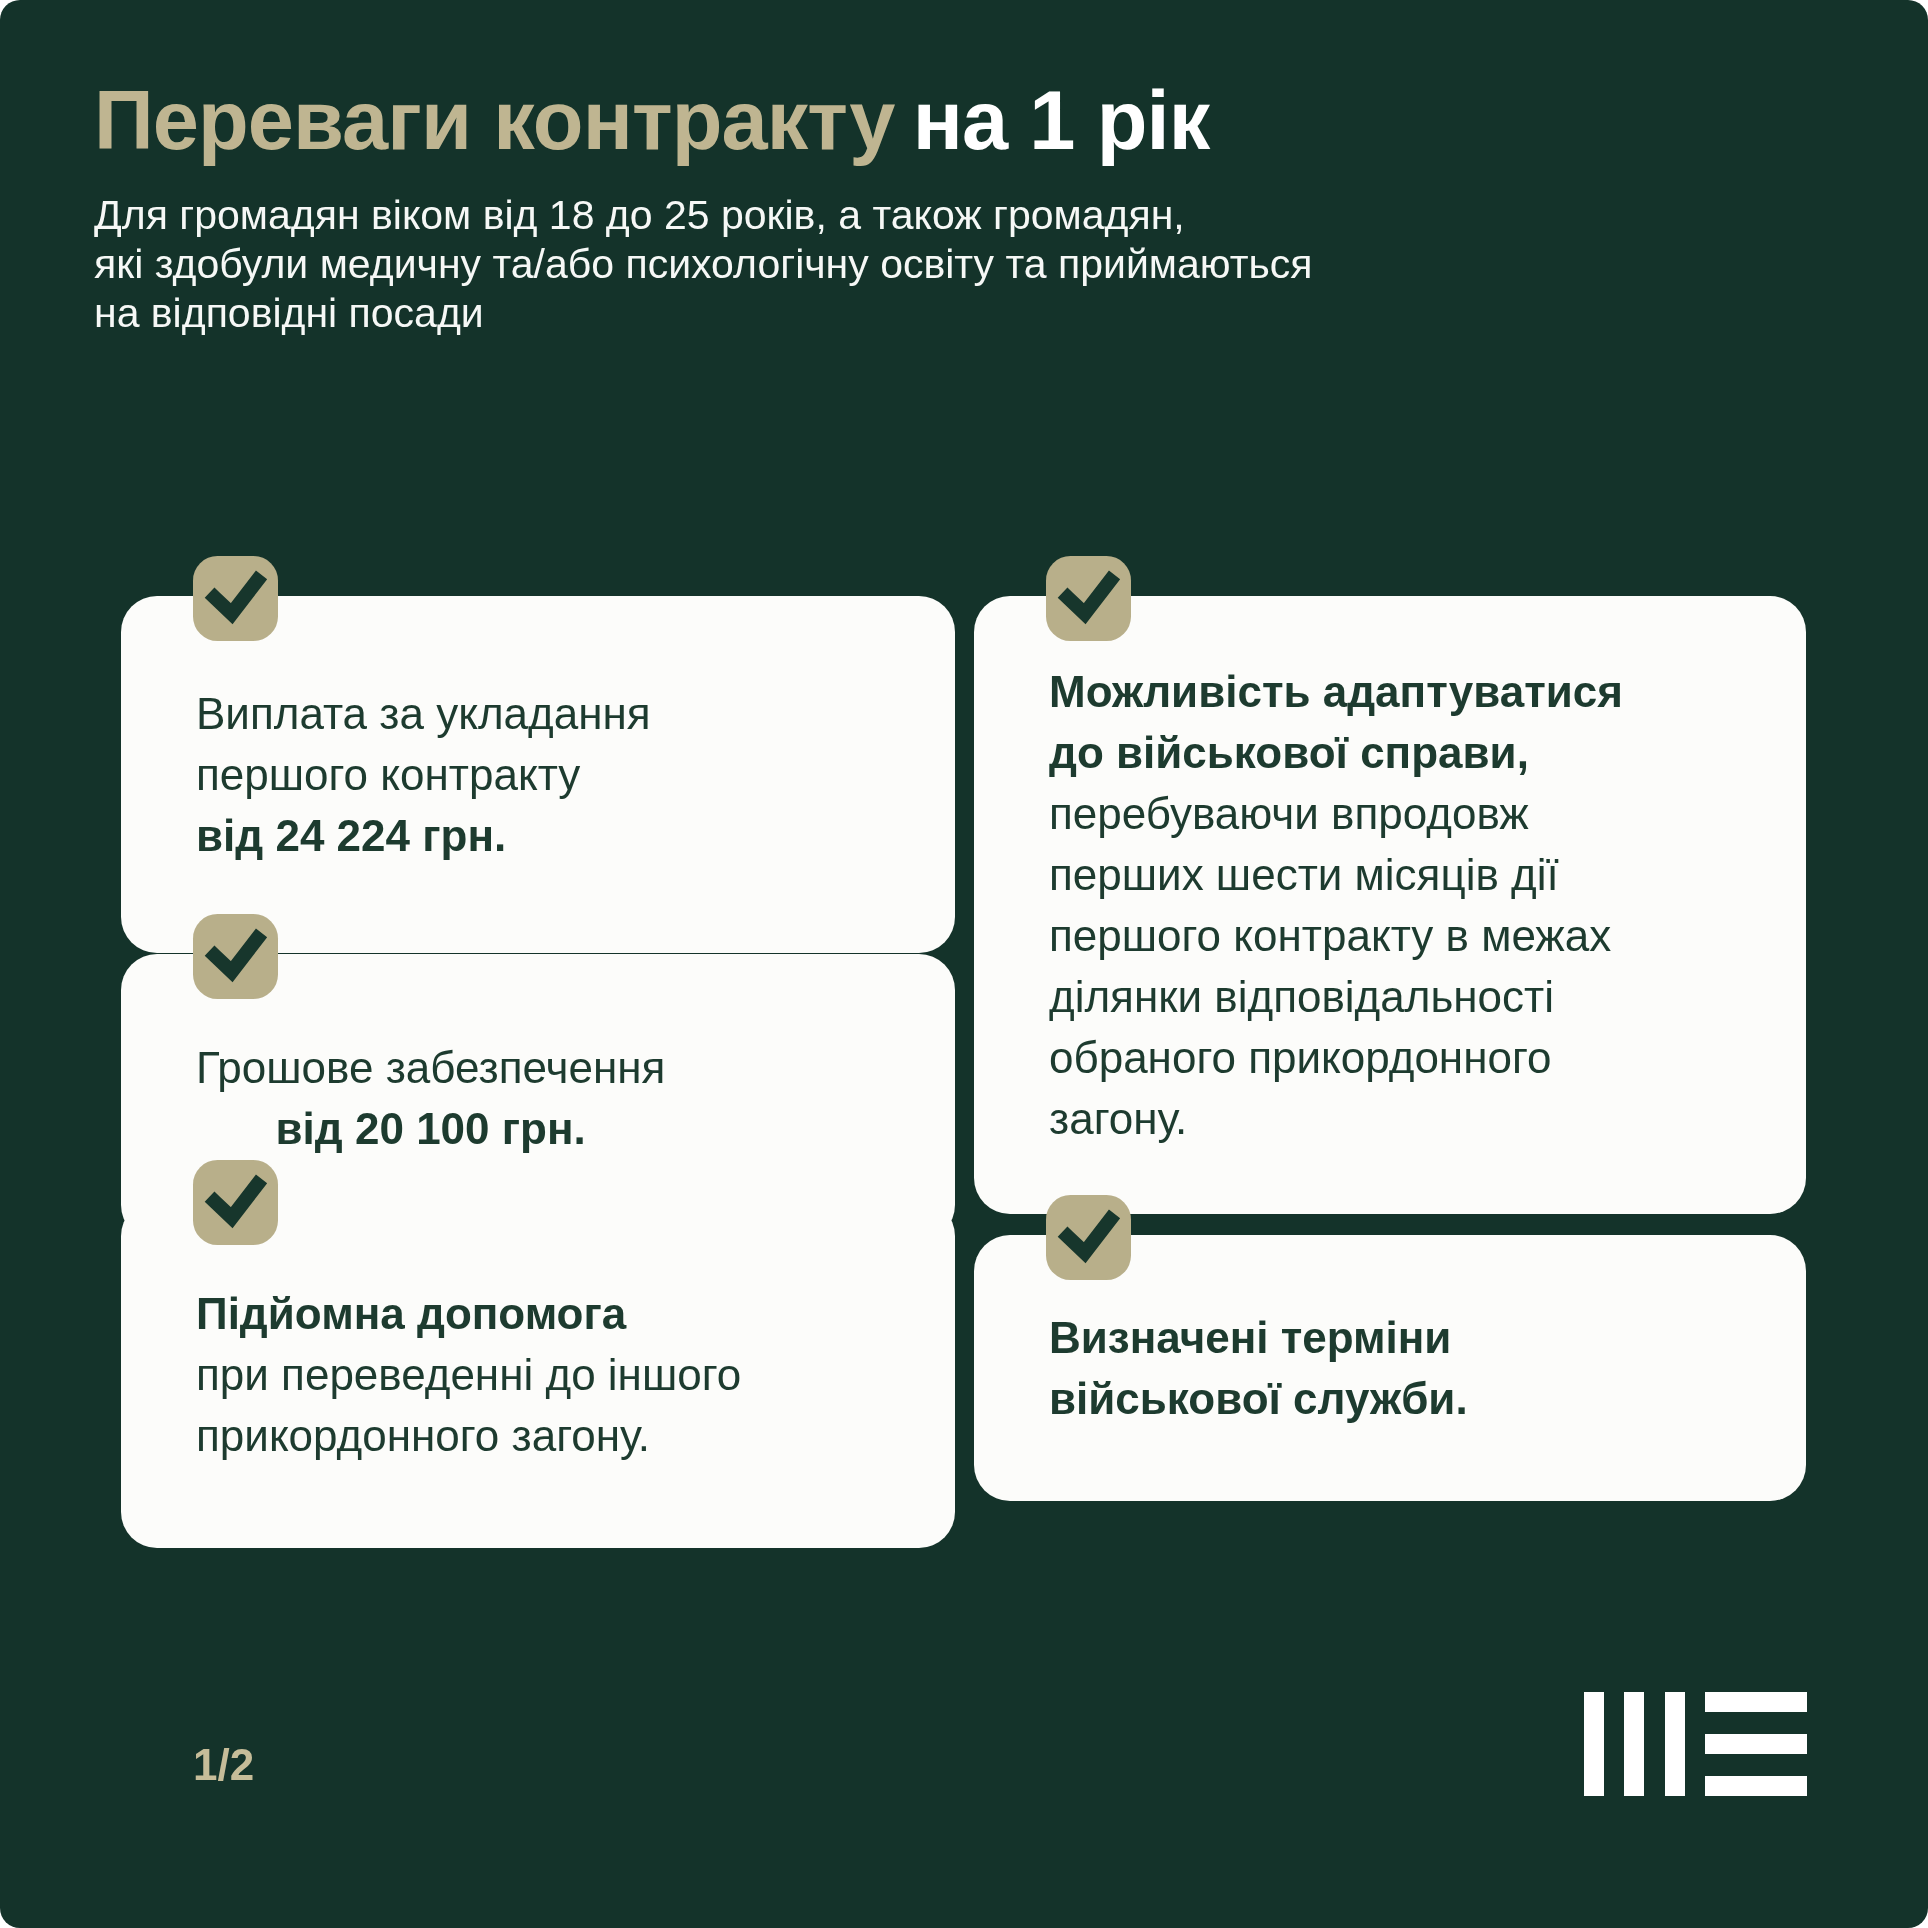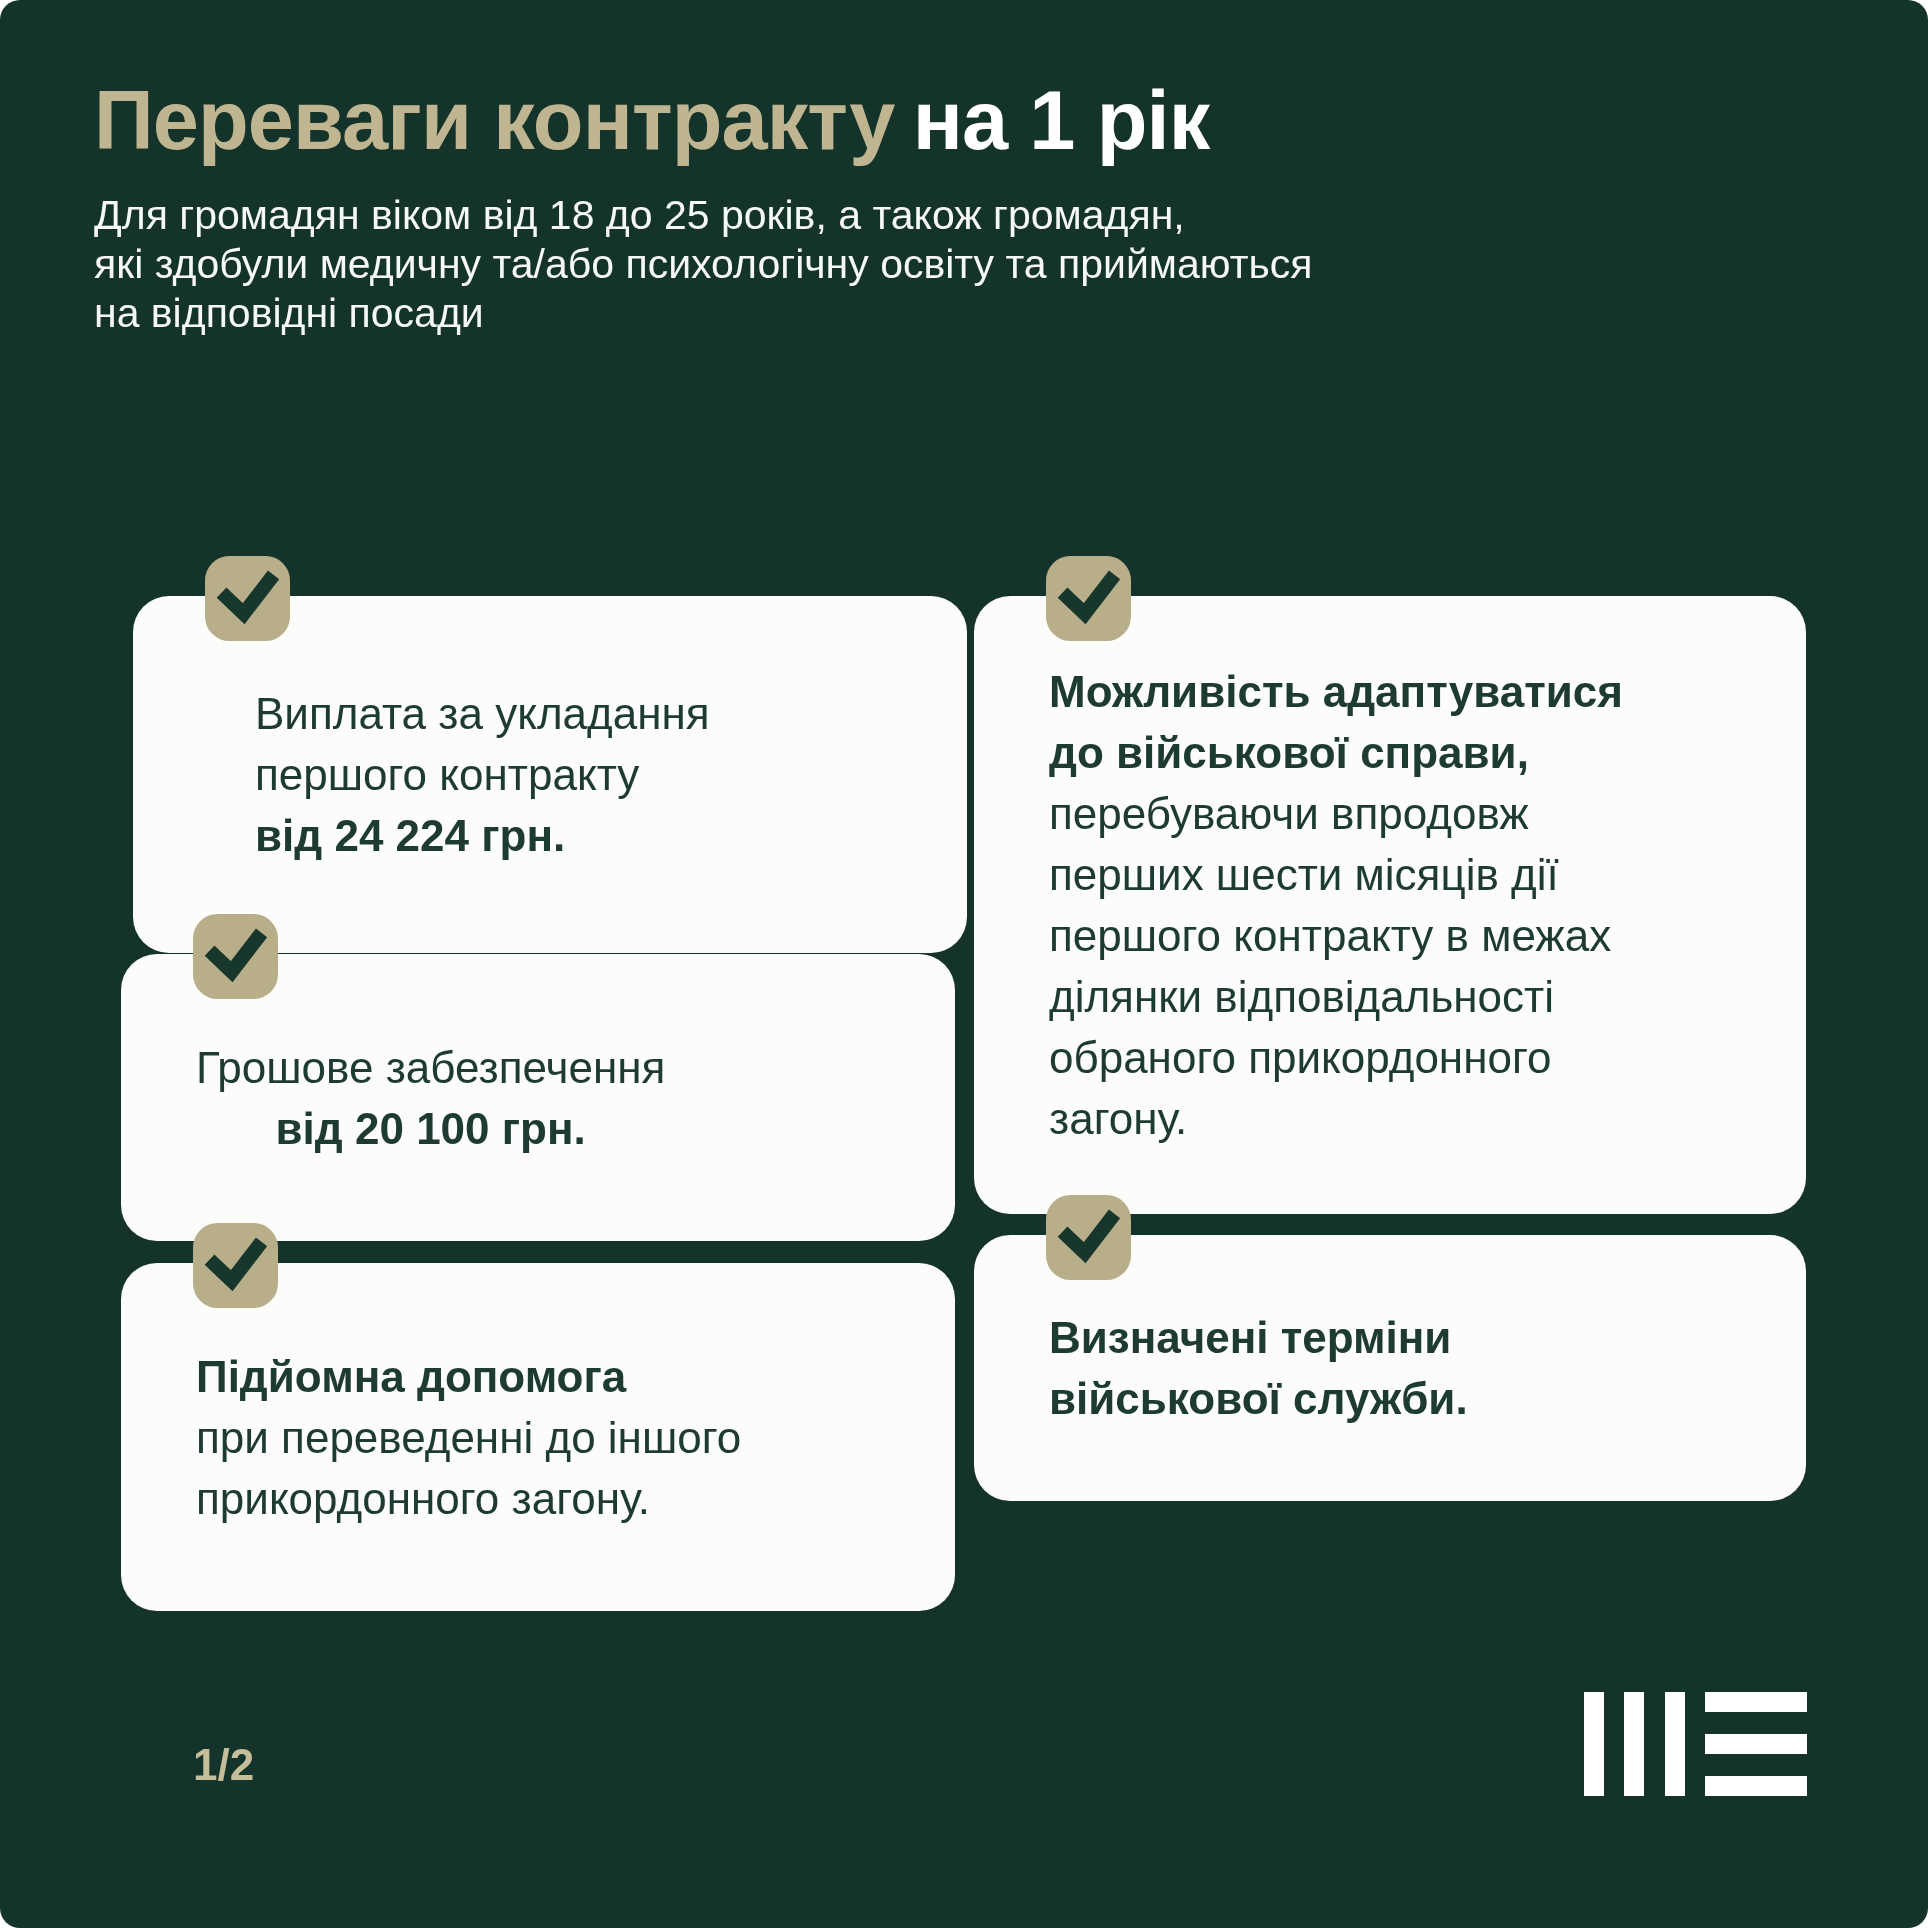--- a/index.html
+++ b/index.html
@@ -23,23 +23,23 @@
   .subtitle { margin: 24.5px 0 0 0; font-size: 41px; line-height: 49px; color: #F6F8F6; font-weight: normal; }
 
   
   .card {
     position: absolute;
     background: #FCFCFA;
     border-radius: 36px;
     display: flex; align-items: center;
     box-sizing: border-box;
   }
-  .card-l1 { left: 133px; top: 596px;  width: 834px; height: 357px; padding-left: 47px; }
+  .card-l1 { left: 121px; top: 596px;  width: 834px; height: 357px; }
   .card-l2 { left: 121px; top: 954px; width: 834px; height: 287px; text-align: center; }
-  .card-l3 { left: 121px; top: 1263px; width: 834px; height: 348px; }
+  .card-l3 { left: 121px; top: 1200px; width: 834px; height: 348px; }
   .card-r1 { left: 974px; top: 596px;  width: 832px; height: 618px; }
   .card-r2 { left: 974px; top: 1235px; width: 832px; height: 266px; align-items: center; }
 
   .card-text { padding-left: 75px; padding-right: 38px; font-size: 44px; line-height: 61px; color: #1D3B2F; }
   .card-text .line { white-space: nowrap; }
   .card-text .bold { font-weight: bold; }
 
   .badge {
     position: absolute; left: 72px; top: -40px;
     width: 85px; height: 85px;

